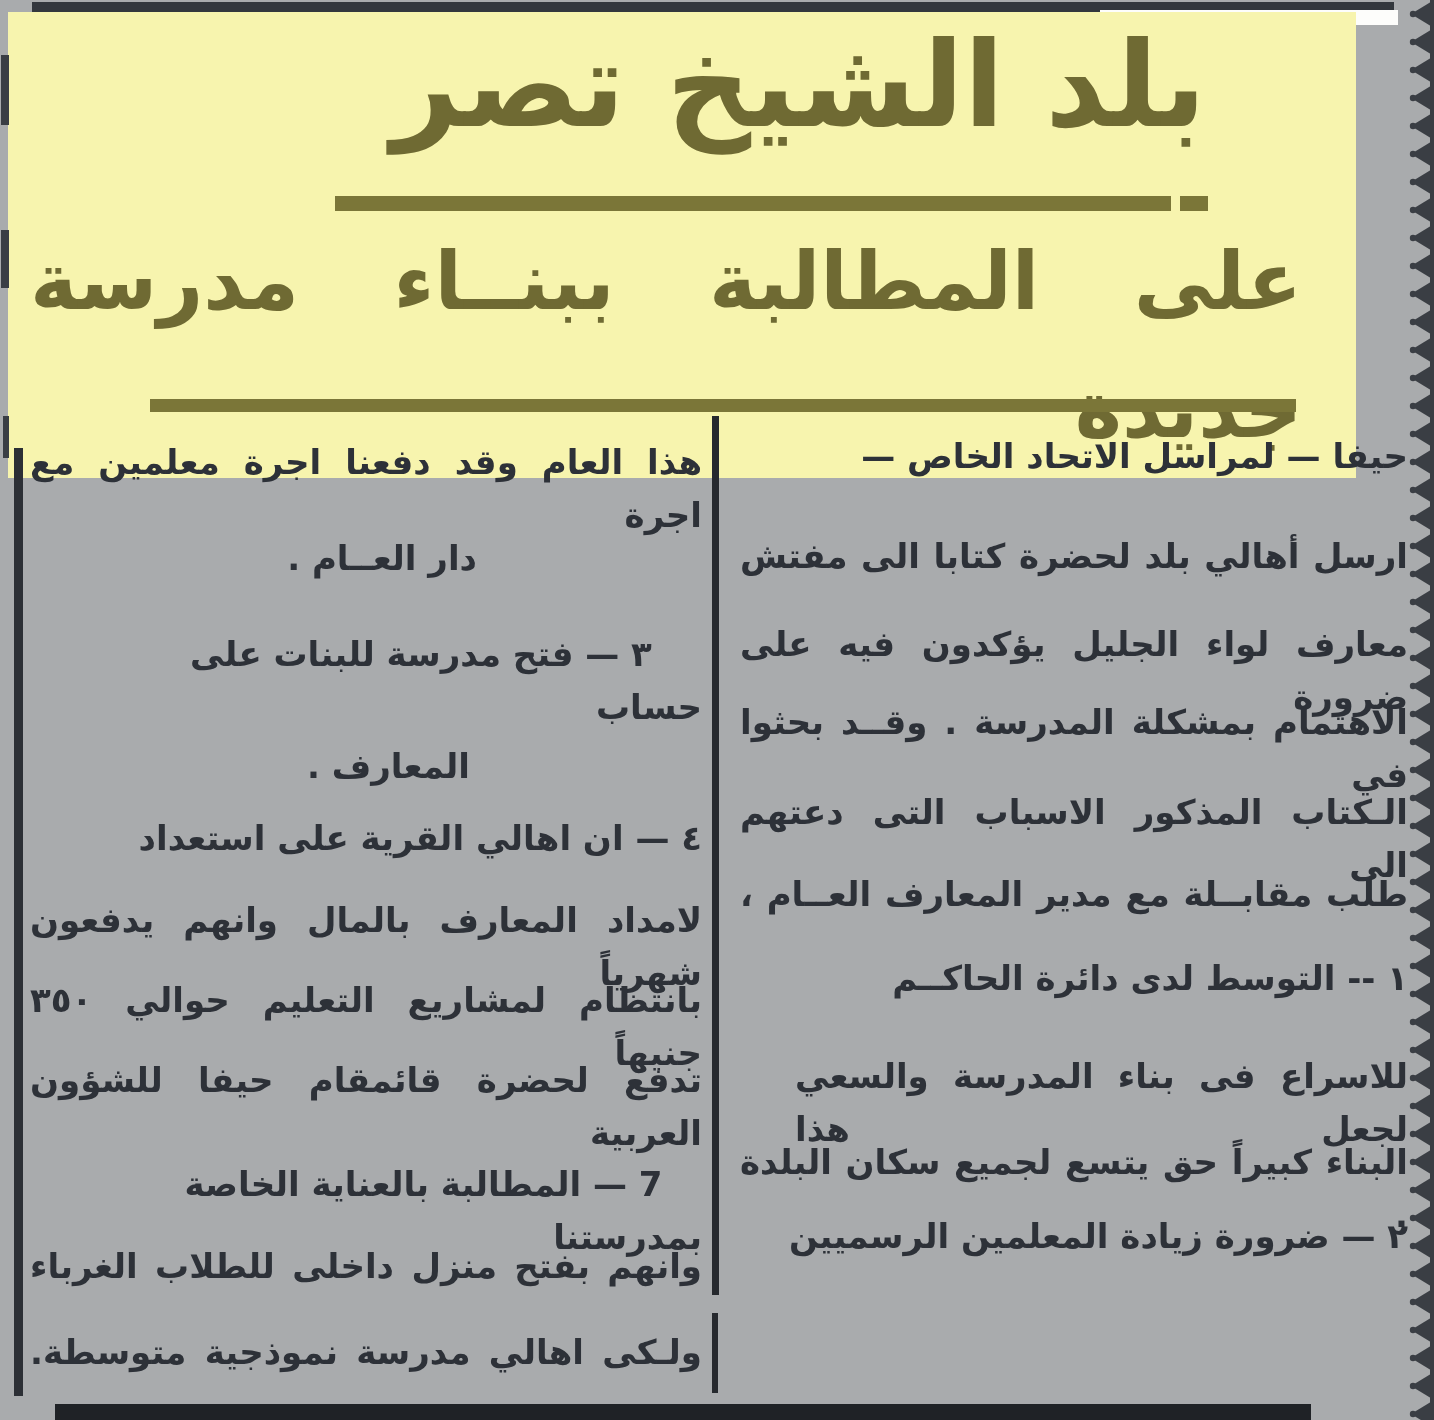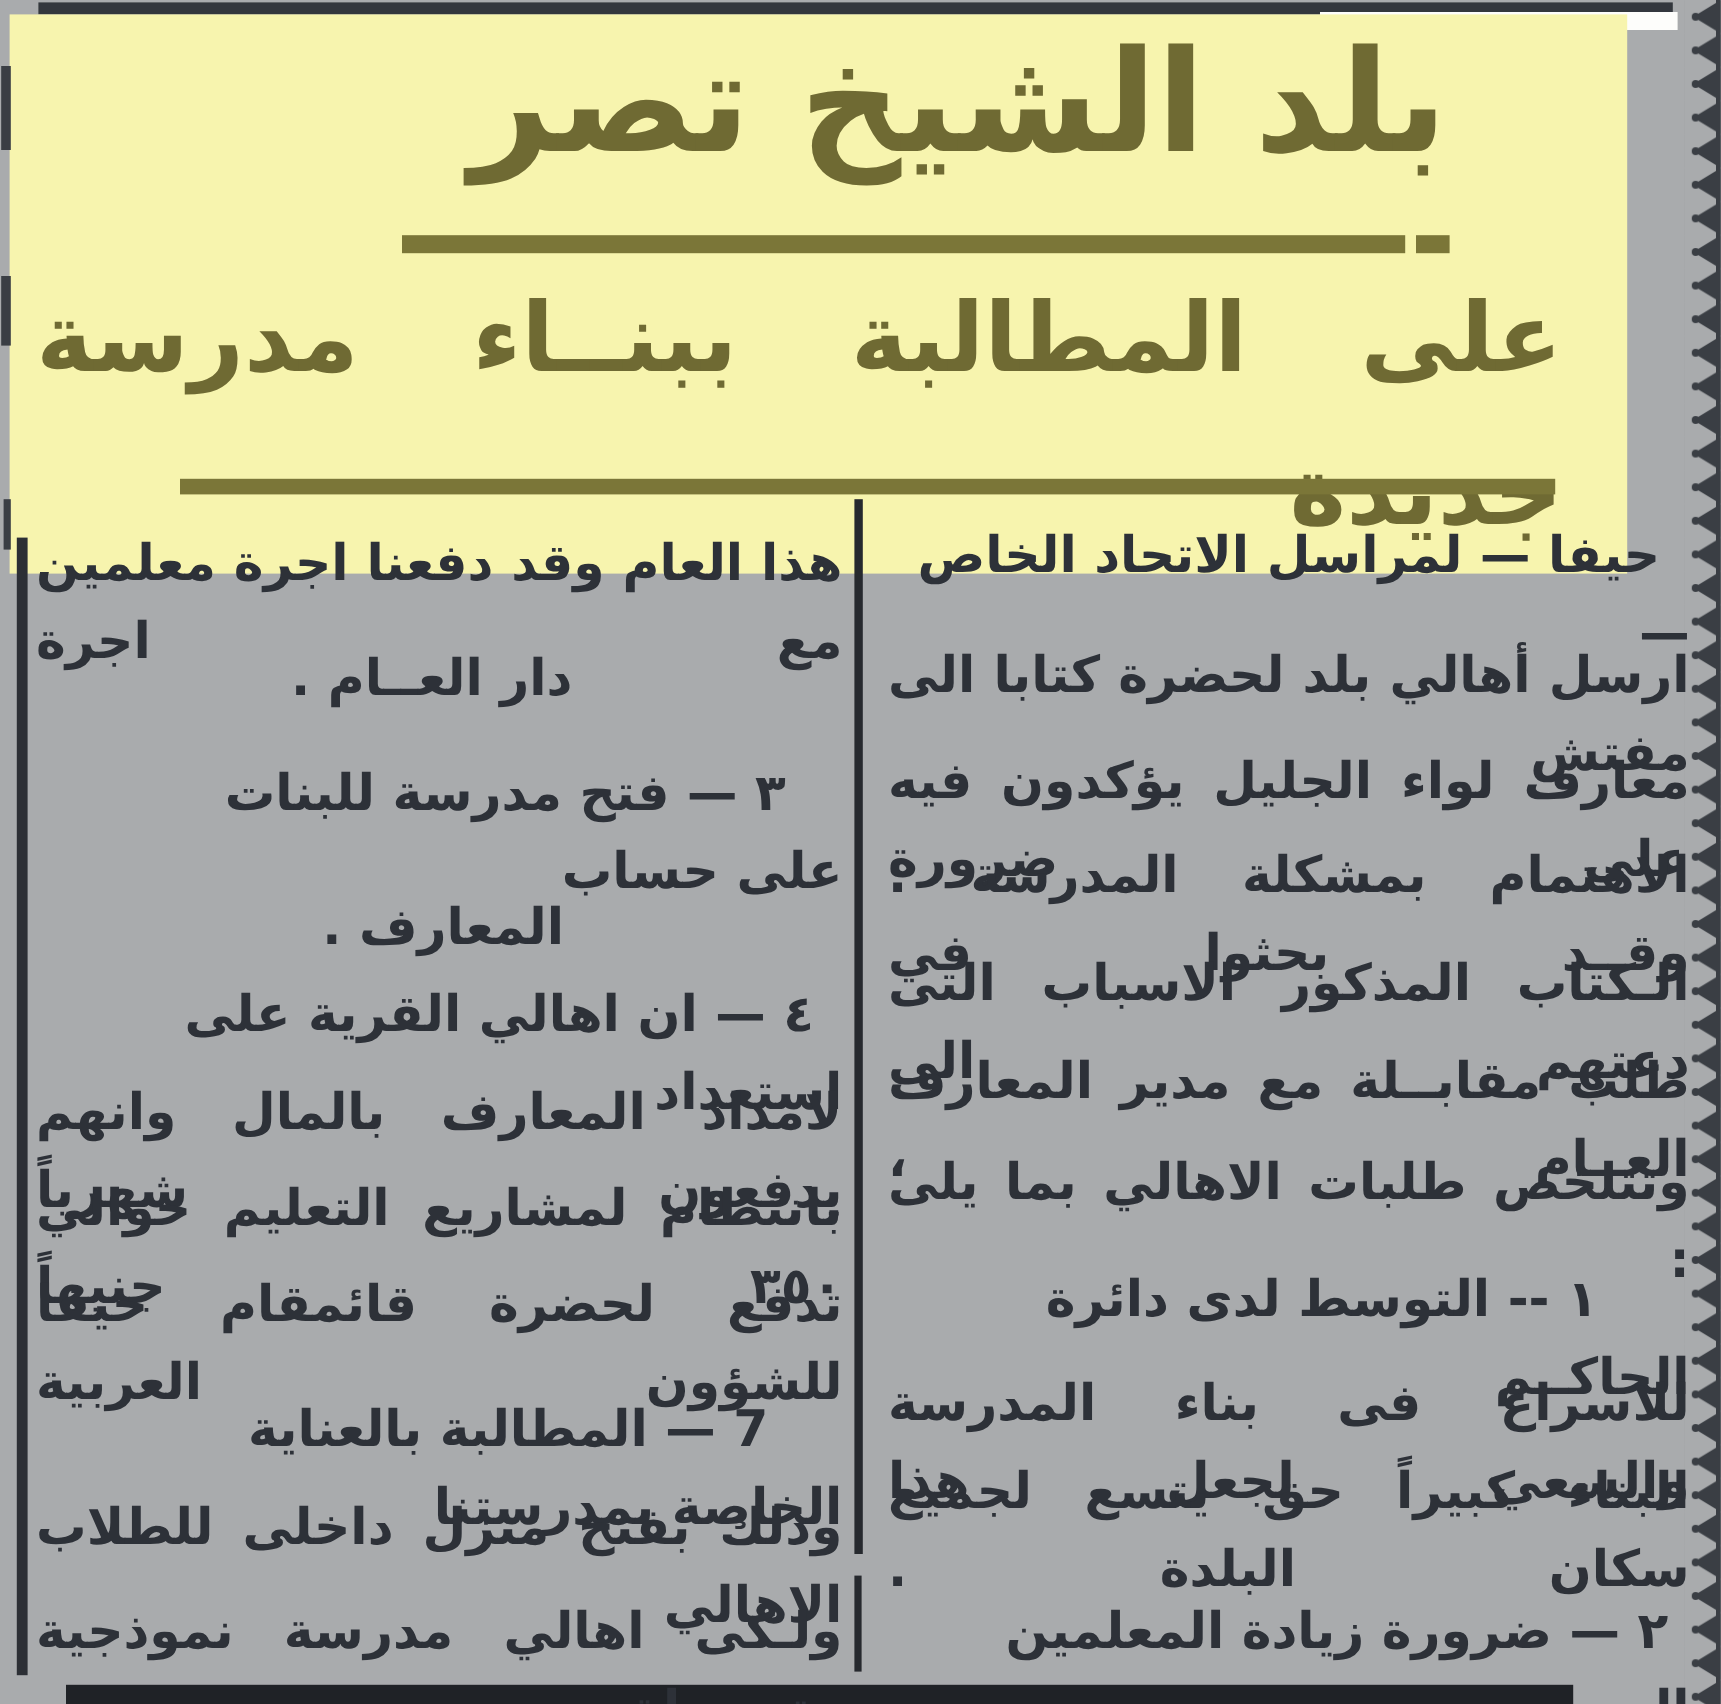--- a/index.html
+++ b/index.html
@@ -34,21 +34,21 @@
     font-size:80px;line-height:1.6;font-weight:700;color:#6f6a33;
     text-align:justify;text-align-last:justify;
   }
   .headline-rule-2{left:150px;top:399px;width:1146px;height:13px;background:#7b7638;}
   
   .col{top:0;height:1420px;direction:rtl;color:#2d3138;}
   .right-col{left:740px;width:668px;}
   .left-col{left:30px;width:672px;}
   .line{
     position:absolute;left:0;right:0;
-    font-size:42px;font-weight:700;line-height:1.55;
+    font-size:34px;font-weight:700;line-height:1.55;
     text-align:justify;text-align-last:justify;-moz-text-align-last:justify;
   }
   .ra{text-align:center;text-align-last:right;-moz-text-align-last:right;}
   
   .right-col .line:nth-child(1){top:430px;}
   .right-col .line:nth-child(2){top:530px;}
   .right-col .line:nth-child(3){top:618px;}
   .right-col .line:nth-child(4){top:696px;}
   .right-col .line:nth-child(5){top:786px;}
   .right-col .line:nth-child(6){top:868px;}
@@ -105,34 +105,33 @@
   <div class="layer headline-2">على المطالبة ببنــاء مدرسة جديدة</div>
   <div class="layer headline-rule-2"></div>
 
   <div class="layer col right-col">
     <div class="line ra">حيفا — لمراسل الاتحاد الخاص —</div>
     <div class="line">ارسل أهالي بلد لحضرة كتابا الى مفتش</div>
     <div class="line">معارف لواء الجليل يؤكدون فيه على ضرورة</div>
     <div class="line">الاهتمام بمشكلة المدرسة . وقــد بحثوا في</div>
     <div class="line">الـكتاب المذكور الاسباب التى دعتهم الى</div>
     <div class="line">طلب مقابــلة مع مدير المعارف العــام ،</div>
-    <div class="line">وتتلخص طلبات الاهالي بما يلى :</div>
     <div class="line ra">١ -- التوسط لدى دائرة الحاكــم</div>
     <div class="line">للاسراع فى بناء المدرسة والسعي لجعل هذا</div>
     <div class="line">البناء كبيراً حق يتسع لجميع سكان البلدة .</div>
     <div class="line ra">٢ — ضرورة زيادة المعلمين الرسميين</div>
   </div>
 
   <div class="layer col left-col">
     <div class="line">هذا العام وقد دفعنا اجرة معلمين مع اجرة</div>
     <div class="line ra">دار العــام .</div>
     <div class="line ra">٣ — فتح مدرسة للبنات على حساب</div>
     <div class="line ra">المعارف .</div>
     <div class="line ra">٤ — ان اهالي القرية على استعداد</div>
     <div class="line">لامداد المعارف بالمال وانهم يدفعون شهرياً</div>
     <div class="line">بانتظام لمشاريع التعليم حوالي ٣٥٠ جنيهاً</div>
     <div class="line">تدفع لحضرة قائمقام حيفا للشؤون العربية</div>
     <div class="line ra">7 — المطالبة بالعناية الخاصة بمدرستنا</div>
-    <div class="line">وذلك بفتح منزل داخلى للطلاب الاهالي</div>
+    <div class="line">وانهم بفتح منزل داخلى للطلاب الغرباء</div>
     <div class="line">ولـكى اهالي مدرسة نموذجية متوسطة.</div>
   </div>
 
 </div>
 
 </body></html>

